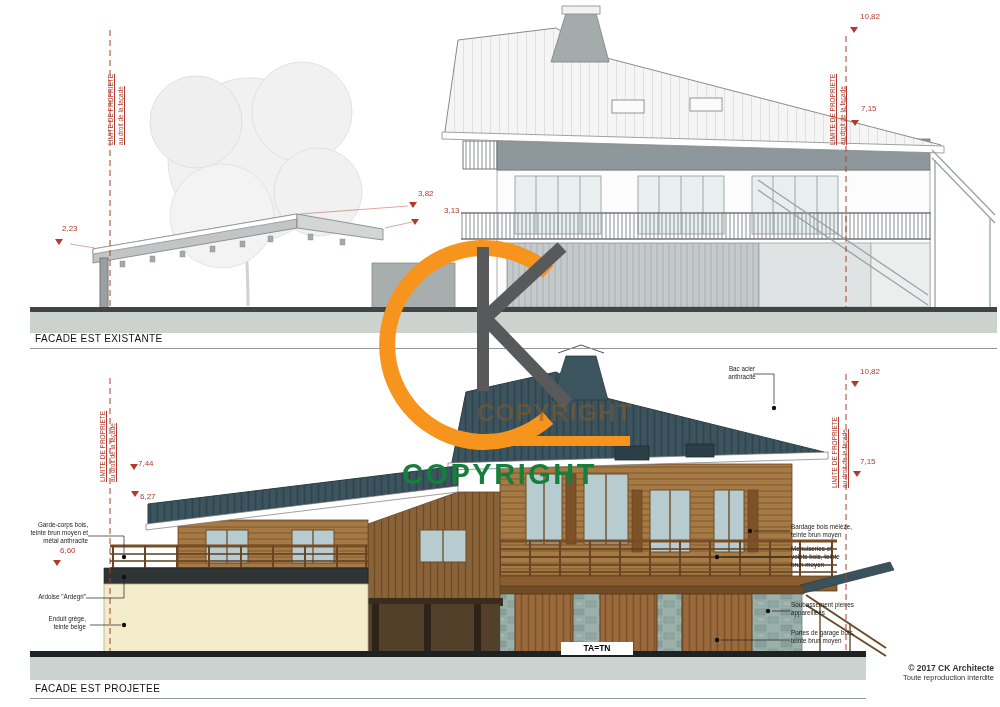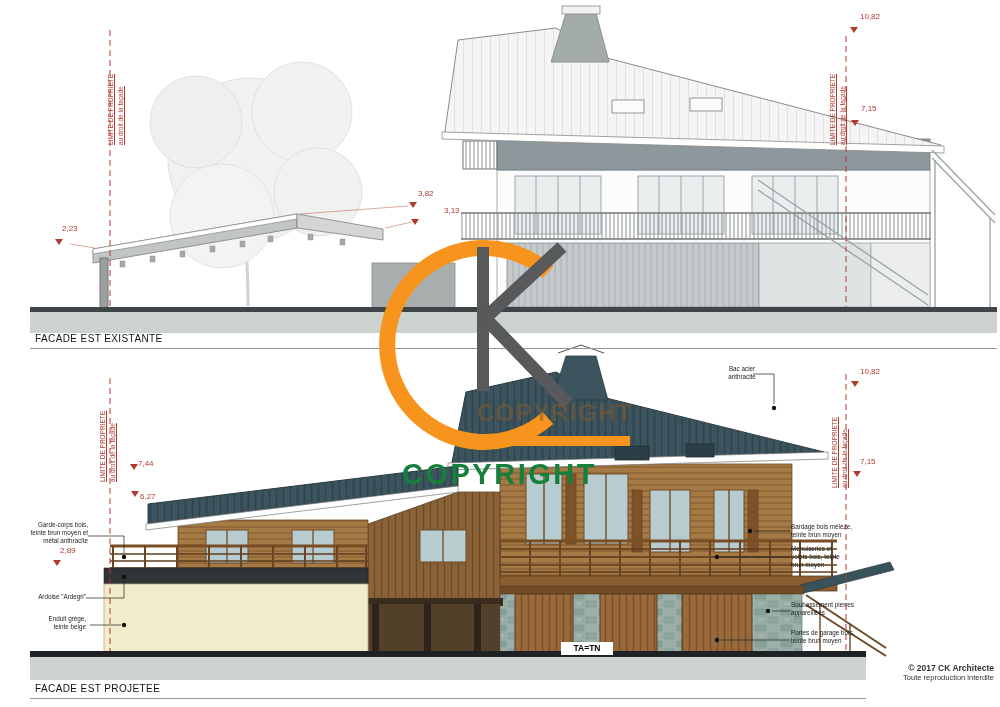--- a/index.html
+++ b/index.html
@@ -14,21 +14,21 @@
   #stage{position:relative;width:1000px;height:707px;background:#fff;overflow:hidden;}
   .abs{position:absolute;}
   svg{display:block;}
   .dim{position:absolute;color:var(--red);font-size:8px;line-height:1;white-space:nowrap;}
   .tri{position:absolute;width:0;height:0;border-left:4px solid transparent;border-right:4px solid transparent;border-top:6px solid var(--red);}
   .vlabel{position:absolute;transform:rotate(-90deg);transform-origin:0 0;font-size:6.5px;line-height:1.6;color:var(--red);white-space:nowrap;}
   .vlabel span{display:block;text-decoration:underline;}
   .note{position:absolute;font-size:6.3px;line-height:1.3;color:#1c1c1c;}
   .title{position:absolute;font-size:10px;letter-spacing:.4px;color:#111;}
   .rule{position:absolute;height:1px;background:#8f9a96;}
-  .ta-box{position:absolute;left:561px;top:642px;width:52px;height:13px;background:#fff;color:#000;
+  .ta-box{position:absolute;left:561px;top:642px;width:72px;height:13px;background:#fff;color:#000;
           font-size:8.5px;font-weight:bold;text-align:center;line-height:13px;}
   .wm-arch{position:absolute;left:477px;top:399px;font-size:24px;font-weight:bold;letter-spacing:1.5px;
            color:#8a5a28;opacity:.5;}
   .wm-copy{position:absolute;left:402px;top:458px;font-size:29px;font-weight:bold;letter-spacing:2.5px;color:#15803d;}
   .footer{position:absolute;left:872px;top:663px;width:122px;text-align:right;color:#333;}
   .footer .l1{font-size:8.5px;font-weight:bold;white-space:nowrap;}
   .footer .l2{font-size:7.5px;white-space:nowrap;}
 </style>
 </head>
 <body>
@@ -351,21 +351,21 @@
   </div>
   <div class="vlabel" style="left:830px;top:488px;">
     <span>LIMITE DE PROPRIETE</span>
       <span>au droit de la façade</span>
   </div>
 
   <div class="dim" style="left:138px;top:460px;">7,44</div>
   <div class="tri" style="left:130px;top:464px;"></div>
   <div class="dim" style="left:140px;top:493px;">6,27</div>
   <div class="tri" style="left:131px;top:491px;"></div>
-  <div class="dim" style="left:60px;top:547px;">2,89</div>
+  <div class="dim" style="left:60px;top:547px;">6,60</div>
   <div class="tri" style="left:53px;top:560px;"></div>
   <div class="dim" style="left:860px;top:368px;">10,82</div>
   <div class="tri" style="left:851px;top:381px;"></div>
   <div class="dim" style="left:860px;top:458px;">7,15</div>
   <div class="tri" style="left:853px;top:471px;"></div>
 
   <div class="note" style="left:28px;top:521px;width:60px;text-align:right;">Garde-corps bois, teinte brun moyen et métal anthracite</div>
   <div class="note" style="left:34px;top:593px;width:52px;text-align:right;">Ardoise "Ardegri"</div>
   <div class="note" style="left:34px;top:615px;width:52px;text-align:right;">Enduit grège, teinte beige</div>
   <div class="note" style="left:720px;top:365px;width:44px;text-align:center;">Bac acier anthracite</div>

